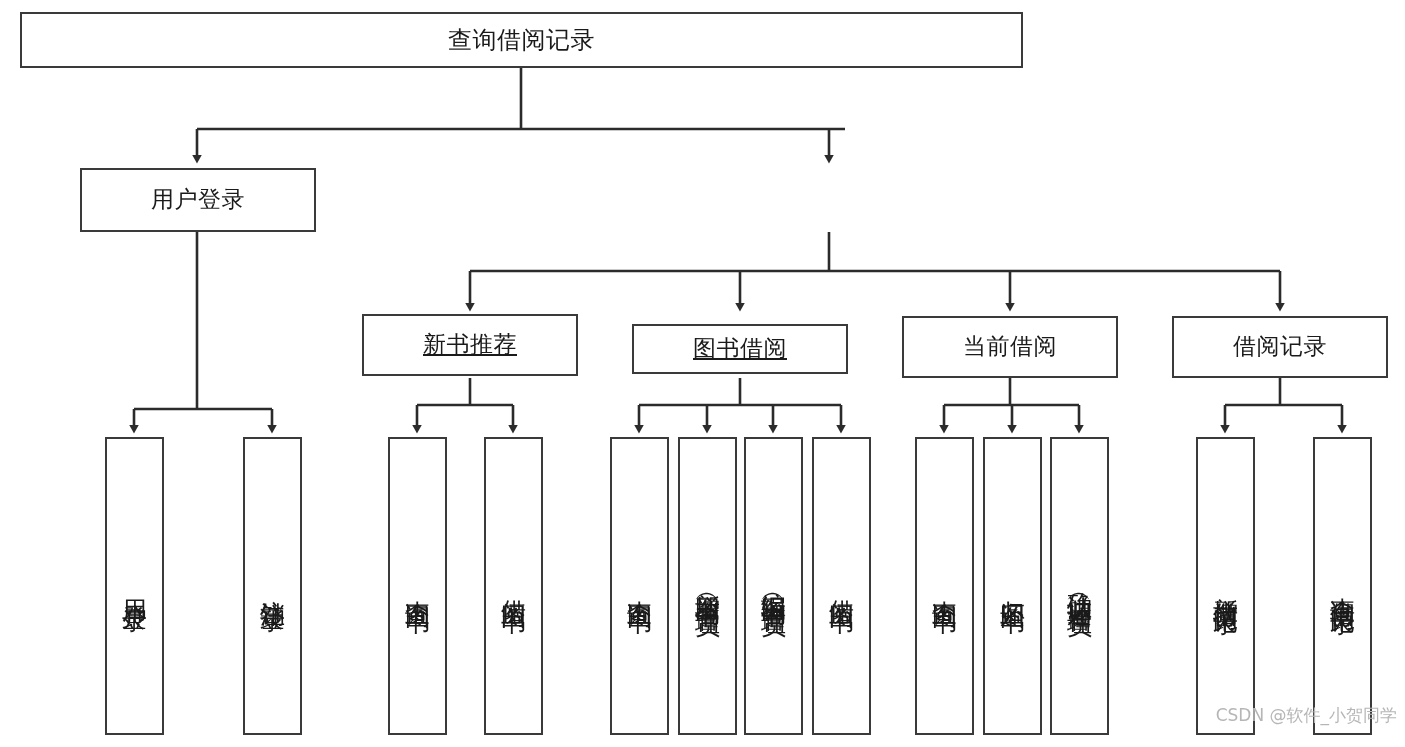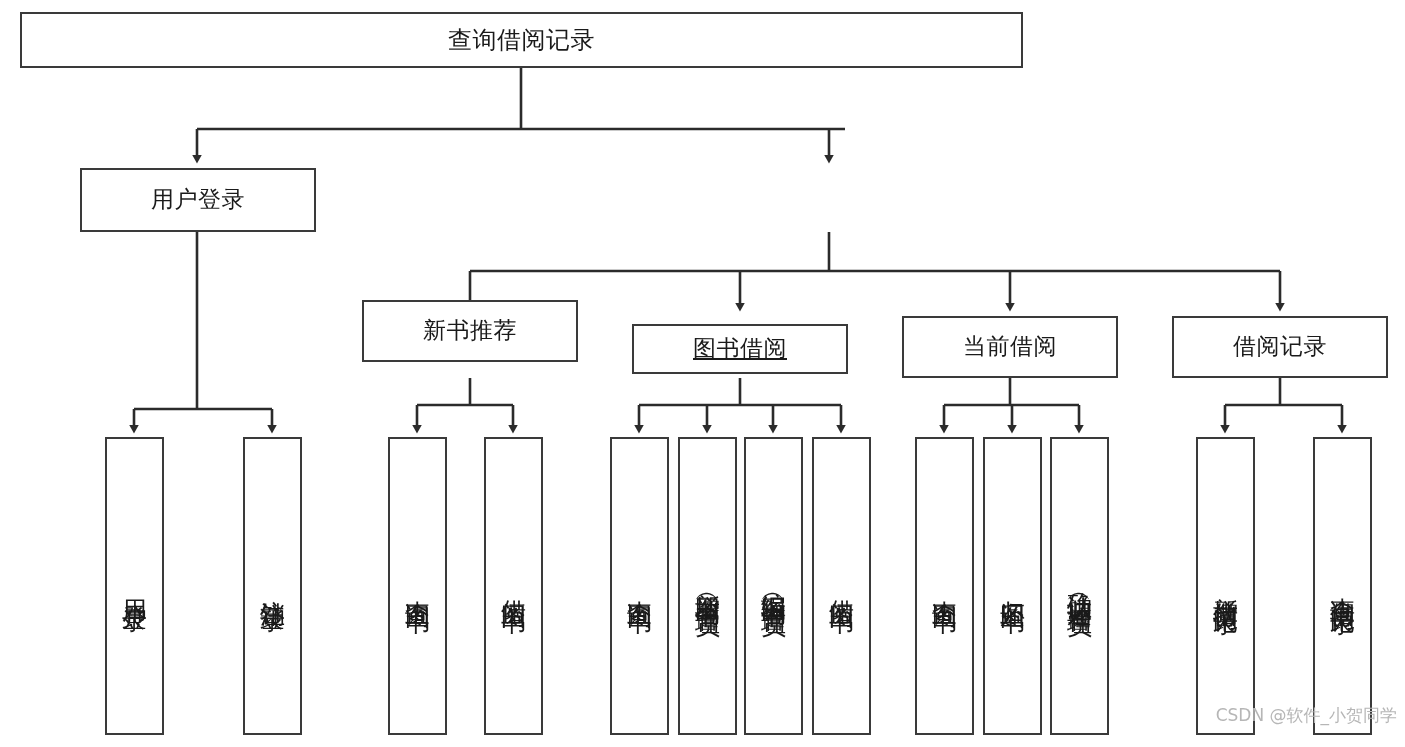--- a/index.html
+++ b/index.html
@@ -129,21 +129,21 @@
   </svg>
 
   <div class="node h root" style="left:20px; top:12px; width:1003px; height:56px;">
     <span class="label">查询借阅记录</span>
   </div>
 
   <div class="node h" style="left:80px; top:168px; width:236px; height:64px;">
     <span class="label">用户登录</span>
   </div>
 
-  <div class="node h" style="left:362px; top:300px; width:216px; height:62px;">
+  <div class="node h" style="left:362px; top:314px; width:216px; height:62px;text-decoration:underline;">
     <span class="label">新书推荐</span>
   </div>
   <div class="node h" style="left:632px; top:324px; width:216px; height:50px;text-decoration:underline;">
     <span class="label">图书借阅</span>
   </div>
   <div class="node h" style="left:902px; top:316px; width:216px; height:62px;">
     <span class="label">当前借阅</span>
   </div>
   <div class="node h" style="left:1172px; top:316px; width:216px; height:62px;">
     <span class="label">借阅记录</span>

